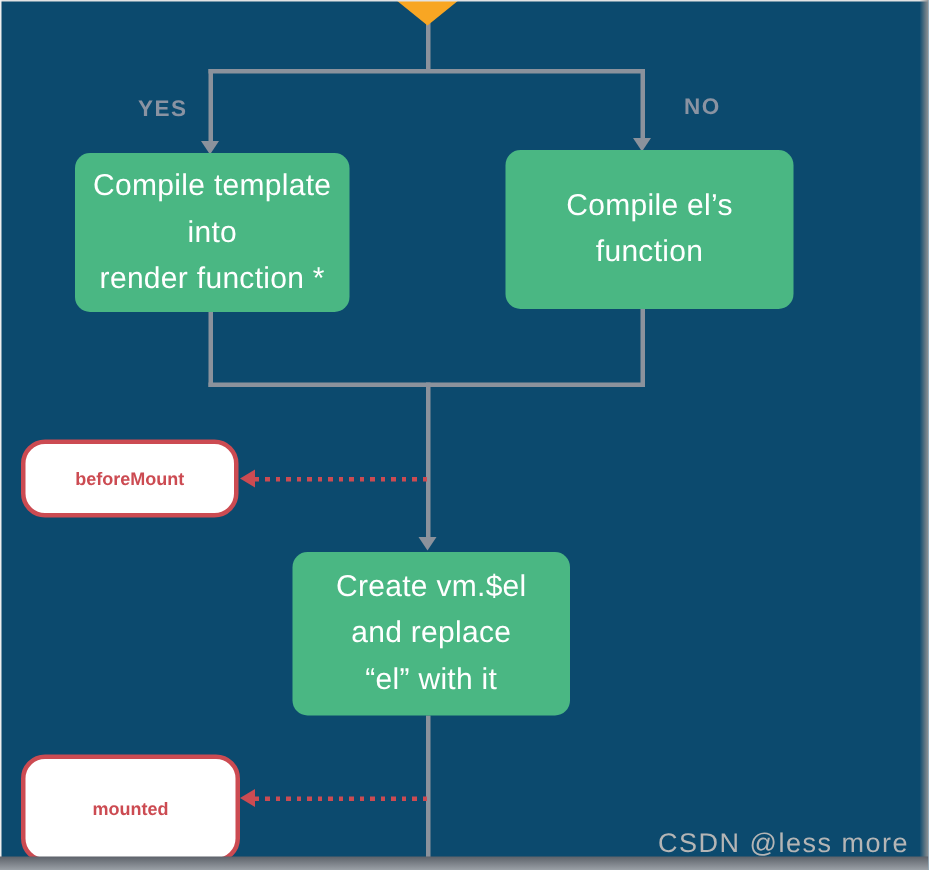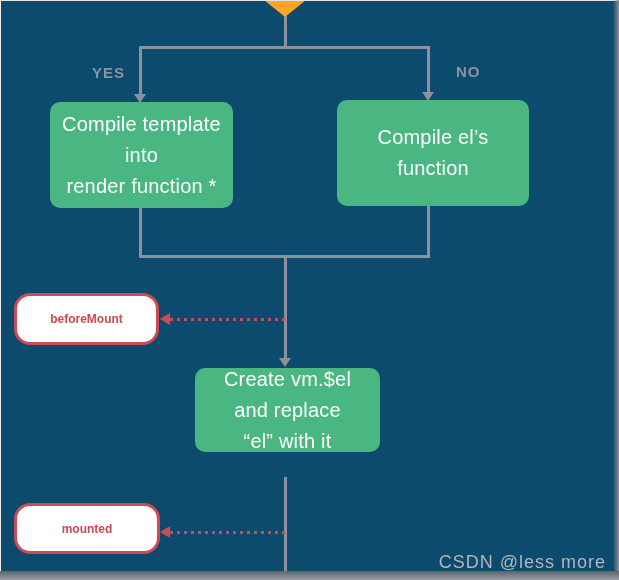--- a/index.html
+++ b/index.html
@@ -120,33 +120,33 @@
     <span>Compile template</span>
     <span>into</span>
     <span>render function *</span>
   </div>
 
   <div class="node" style="left:337px; top:100px; width:192px; height:106px;">
     <span>Compile el’s</span>
     <span>function</span>
   </div>
 
-  <div class="node" style="left:195px; top:368px; width:185px; height:84px;text-align:right;">
+  <div class="node" style="left:195px; top:368px; width:185px; height:109px;text-align:right;">
     <span>Create vm.$el</span>
     <span>and replace</span>
     <span>“el” with it</span>
   </div>
 
   <div class="hook" style="left:14px; top:293px; width:145px; height:52px;">
     <span>beforeMount</span>
   </div>
   <div class="dotted" style="left:170px; top:318px; width:117px;"></div>
   <div class="arrow-left-red" style="left:160px; top:313px;"></div>
 
-  <div class="hook" style="left:14px; top:503px; width:146px; height:51px;">
+  <div class="hook" style="left:14px; top:503px; width:146px; height:72px;">
     <span>mounted</span>
   </div>
   <div class="dotted" style="left:170px; top:531px; width:117px;"></div>
   <div class="arrow-left-red" style="left:160px; top:526px;"></div>
 
   <div class="watermark">CSDN @less more</div>
 
   <div class="edge-top"></div>
   <div class="edge-left"></div>
   <div class="edge-right"></div>

